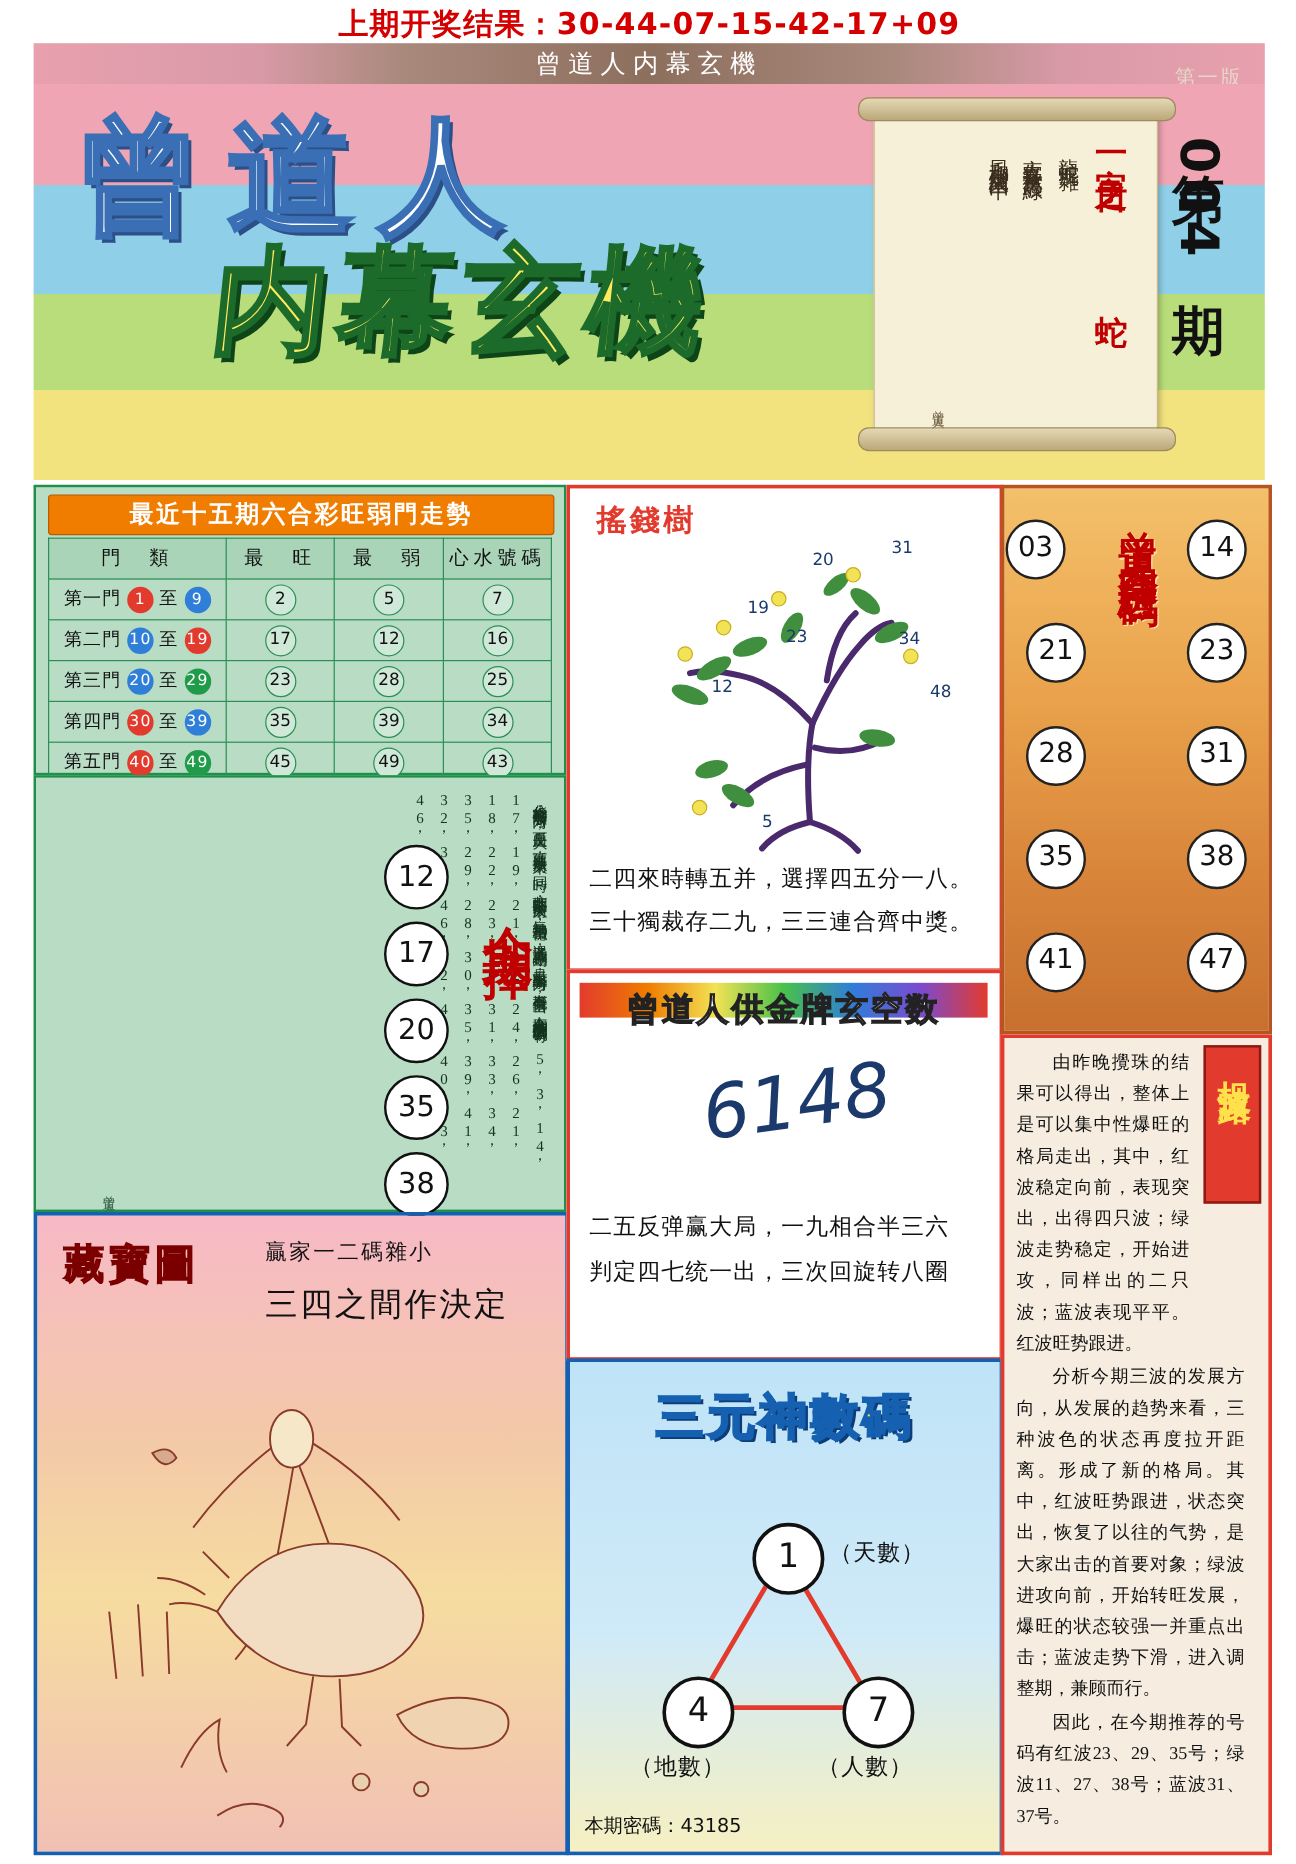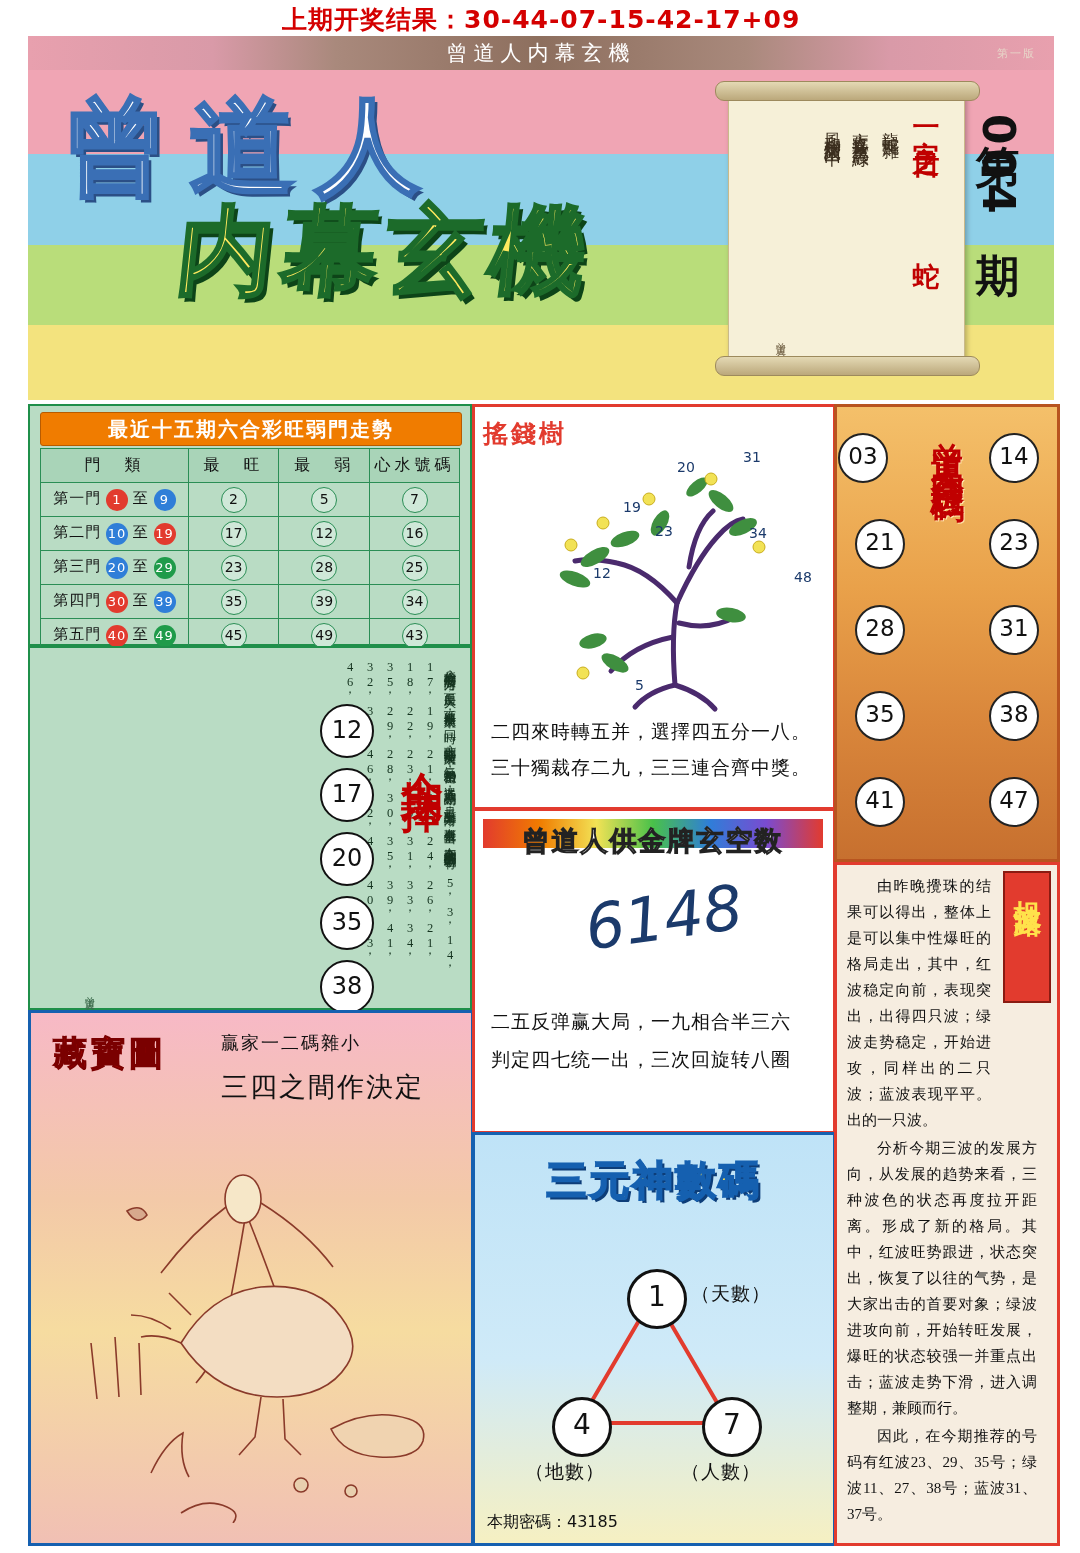--- a/index.html
+++ b/index.html
@@ -26,22 +26,22 @@
   
   .headband{
     position:absolute;left:28px;top:36px;width:1026px;height:34px;
     background:linear-gradient(to right,#e8a0ae 0%,#d99aa8 18%,#a9897c 30%,#8d6f5e 50%,#a9897c 70%,#d99aa8 84%,#e8a0ae 100%);
   }
   .headband .ttl{
     position:absolute;left:0;top:0;width:1026px;text-align:center;
     font-size:21px;color:#ffffff;letter-spacing:6px;line-height:34px;
   }
   .headband .ver{
-    position:absolute;right:18px;top:0;line-height:34px;
-    font-size:11px;color:#e7d5c8;letter-spacing:2px;
+    position:absolute;right:18px;top:12px;line-height:34px;
+    font-size:17px;color:#e7d5c8;letter-spacing:2px;
   }
 
   
   .mast{
     position:absolute;left:28px;top:70px;width:1026px;height:330px;
     background:
       linear-gradient(to bottom,#f0a5b4 0px,#f0a5b4 84px,#8fd0e8 84px,#8fd0e8 175px,#b9dd7a 175px,#b9dd7a 255px,#f3e37e 255px,#f3e37e 330px);
     overflow:hidden;
   }
   .mast .leftblock{
@@ -197,21 +197,21 @@
     position:absolute;left:190px;top:56px;font-size:27px;color:#111;letter-spacing:2px;
   }
   .treasure svg{position:absolute;left:0;top:80px;}
 
   
   .tree{
     position:absolute;left:472px;top:404px;width:358px;height:400px;
     background:#ffffff;border:3px solid #e23b2e;
   }
   .tree .ttl{
-    position:absolute;left:8px;top:10px;font-size:25px;font-weight:bold;color:#e23b2e;
+    position:absolute;left:22px;top:10px;font-size:25px;font-weight:bold;color:#e23b2e;
     letter-spacing:3px;
   }
   .tree .tn{
     position:absolute;font-size:14px;color:#1b3a6b;font-family:"DejaVu Sans",sans-serif;
   }
   .tree .cap1{
     position:absolute;left:16px;top:312px;font-size:19px;color:#111;letter-spacing:1px;
   }
   .tree .cap2{
     position:absolute;left:16px;top:348px;font-size:19px;color:#111;letter-spacing:1px;
@@ -457,21 +457,21 @@
           <circle cx="108" cy="246" r="6"></circle>
       </g>
     </svg>
     <div id="tree-nums">
         <div class="tn" style="left: 202px; top: 52px;">20</div>
         <div class="tn" style="left: 268px; top: 42px;">31</div>
         <div class="tn" style="left: 148px; top: 92px;">19</div>
         <div class="tn" style="left: 180px; top: 116px;">23</div>
         <div class="tn" style="left: 274px; top: 118px;">34</div>
         <div class="tn" style="left: 118px; top: 158px;">12</div>
-        <div class="tn" style="left: 300px; top: 162px; margin-left: 19px;">48</div>
+        <div class="tn" style="left: 300px; top: 162px;">48</div>
         <div class="tn" style="left: 160px; top: 270px;">5</div>
       </div>
     <div class="cap1">二四來時轉五并，選擇四五分一八。</div>
     <div class="cap2">三十獨裁存二九，三三連合齊中獎。</div>
   </div>
 
   <div class="gold">
     <div class="rainbow">
       <span>曾道人供金牌玄空数</span>
     </div>
@@ -510,19 +510,19 @@
         <div class="c" style="right: 18px; top: 284px; position: absolute;">38</div>
         <div class="c" style="right: 18px; top: 370px; position: absolute;">47</div>
       </div>
   </div>
 
   <div class="analysis">
     <div class="badge">
       <span>捉波路</span>
     </div>
     <div class="body" id="analysis-body">
-        <p style="padding-right: 46px;">由昨晚攪珠的结果可以得出，整体上是可以集中性爆旺的格局走出，其中，红波稳定向前，表现突出，出得四只波；绿波走势稳定，开始进攻，同样出的二只波；蓝波表现平平。出的一只波。</p>
+        <p style="padding-right: 46px;">由昨晚攪珠的结果可以得出，整体上是可以集中性爆旺的格局走出，其中，红波稳定向前，表现突出，出得四只波；绿波走势稳定，开始进攻，同样出的二只波；蓝波表现平平。红波旺势跟进。</p>
         <p>分析今期三波的发展方向，从发展的趋势来看，三种波色的状态再度拉开距离。形成了新的格局。其中，红波旺势跟进，状态突出，恢复了以往的气势，是大家出击的首要对象；绿波进攻向前，开始转旺发展，爆旺的状态较强一并重点出击；蓝波走势下滑，进入调整期，兼顾而行。</p>
         <p>因此，在今期推荐的号码有红波23、29、35号；绿波11、27、38号；蓝波31、37号。</p>
       </div>
   </div>
 
 </div>
 
 </body></html>

